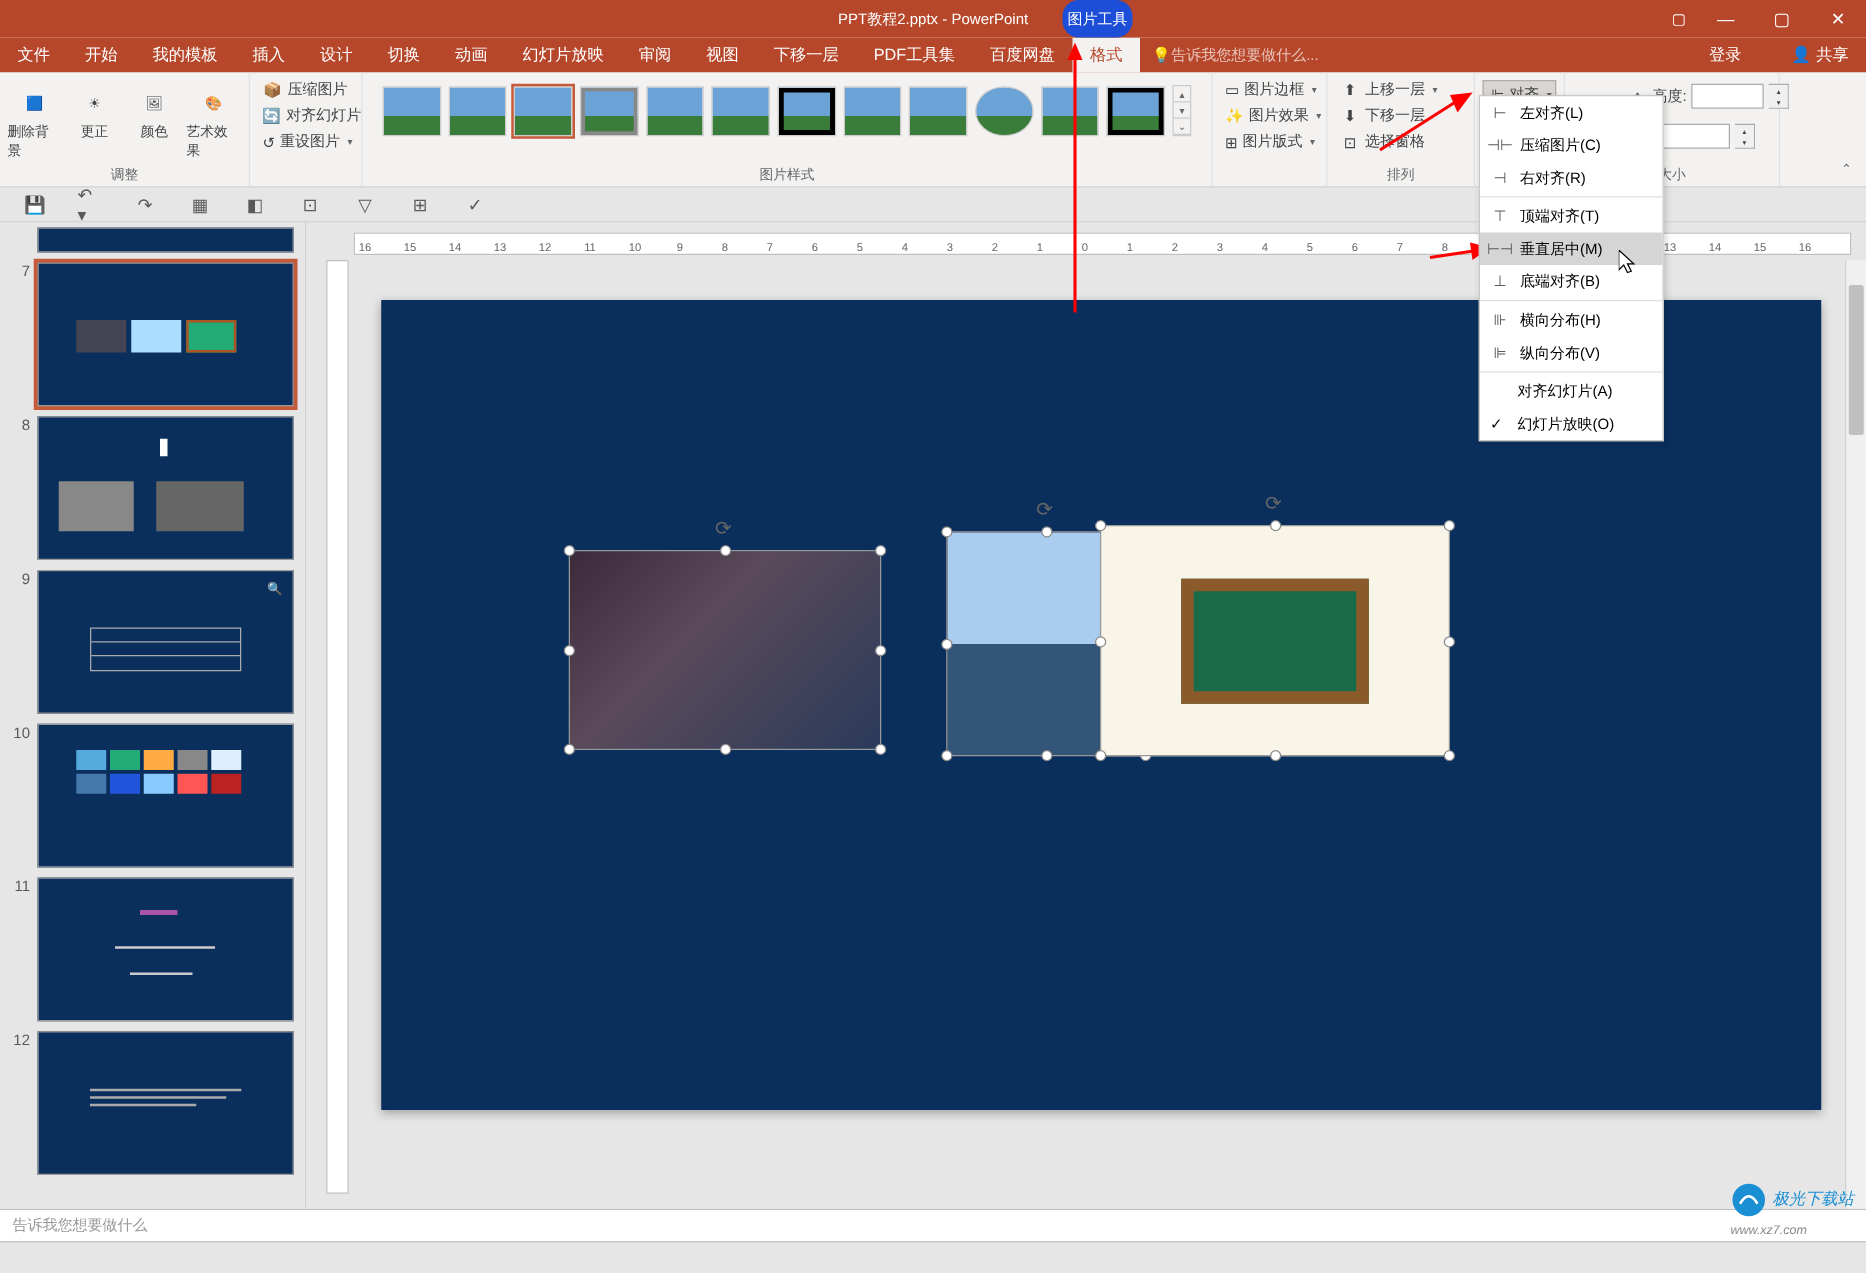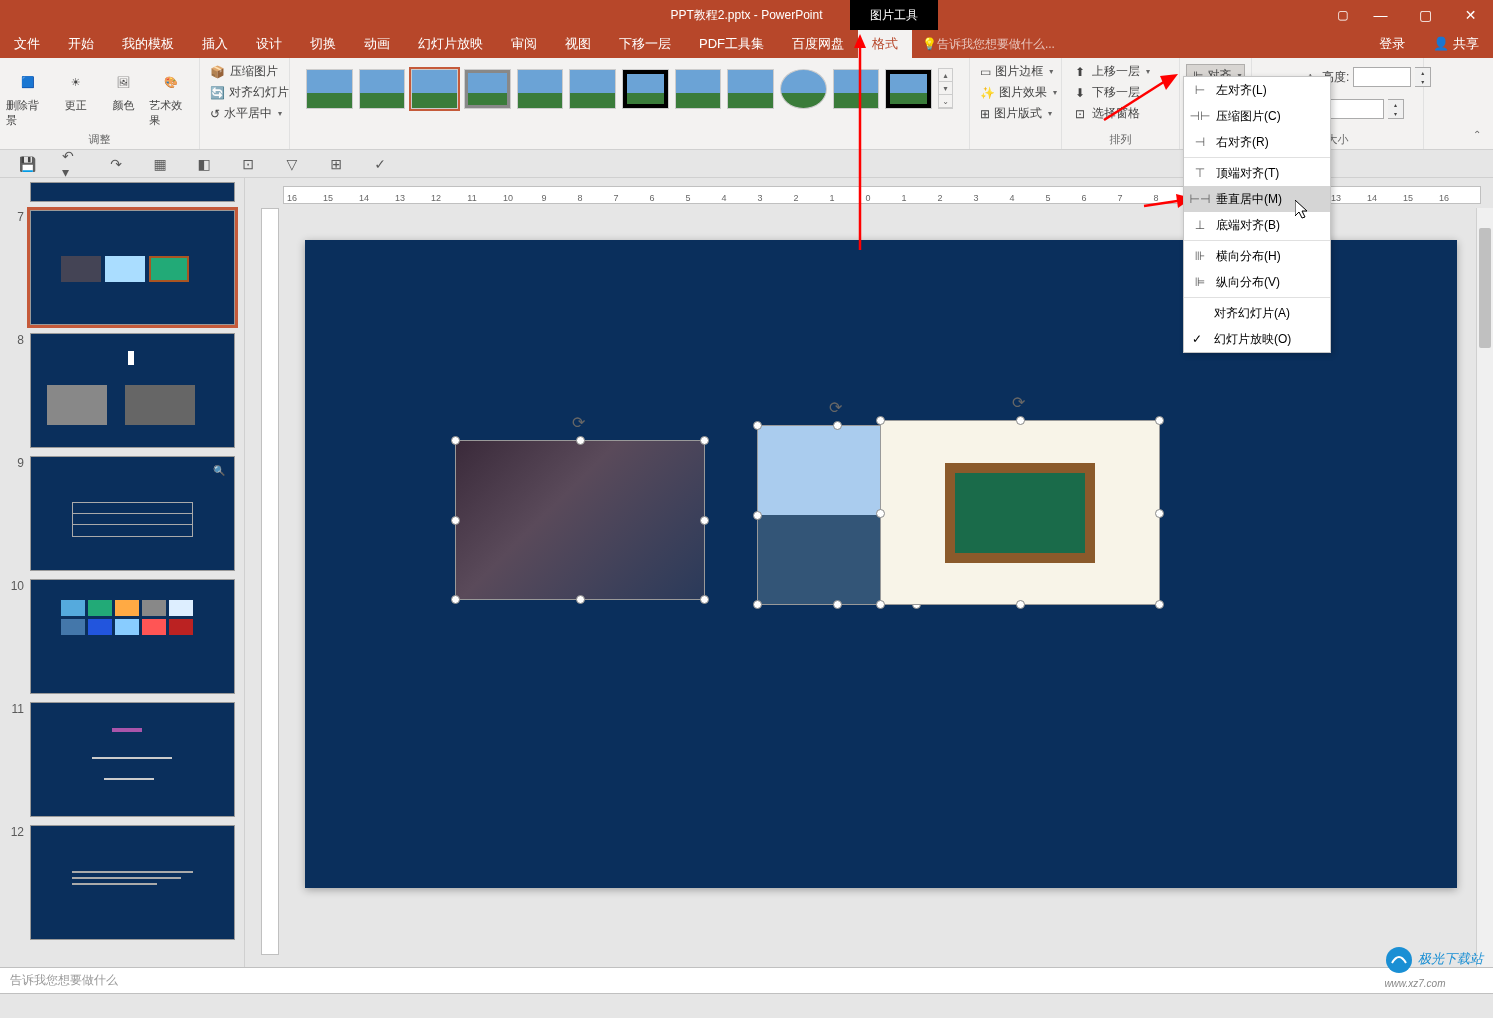--- a/index.html
+++ b/index.html
@@ -1,30 +1,30 @@
 <!DOCTYPE html>
 <html><head>
 <meta charset="utf-8">
 <style>
 * { margin: 0; padding: 0; box-sizing: border-box; font-family: "Microsoft YaHei", sans-serif; }
 body { background: #e6e6e6; width: 1493px; height: 1018px; overflow: hidden; position: relative; }
 
 
 .title-bar { height: 30px; background: #b7472a; display: flex; align-items: center; color: #fff; font-size: 12px; position: relative; }
 .title-text { position: absolute; left: 50%; transform: translateX(-50%); }
-.contextual-tab { position: absolute; left: 850px; top: 0; background: #000000; padding: 0 20px; height: 30px; line-height: 30px; }
+.contextual-tab { position: absolute; left: 850px; top: 0; background: #1d4ed8; padding: 0 4px; height: 30px; line-height: 30px; border-radius: 13px; }
 .window-controls { position: absolute; right: 0; display: flex; }
 .window-controls > div { width: 45px; height: 30px; display: flex; align-items: center; justify-content: center; font-size: 14px; cursor: pointer; }
 .ribbon-display { position: absolute; right: 135px; width: 30px; height: 30px; display: flex; align-items: center; justify-content: center; }
 
 
 .tabs-row { height: 28px; background: #b7472a; display: flex; align-items: center; color: #fff; font-size: 13px; }
 .tab { padding: 0 14px; height: 28px; line-height: 28px; cursor: pointer; text-align: center; }
 .tab.active { background: #f3f2f1; color: #b7472a; }
-.tab-right { margin-left: auto; display: flex; align-items: center; }
+.tab-right { margin-left: auto; display: flex; align-items: center; gap: 12px; }
 .tell-me { display: flex; align-items: center; padding: 0 10px; color: #e8c5bc; font-size: 12px; }
 .account-btn { padding: 0 14px; }
 
 
 .ribbon { height: 92px; background: #f3f2f1; border-bottom: 1px solid #d0d0d0; display: flex; position: relative; }
 .ribbon-group { display: flex; flex-direction: column; border-right: 1px solid #e1e1e1; padding: 4px 6px 2px 6px; position: relative; }
 .ribbon-group-label { text-align: center; font-size: 11px; color: #666; position: absolute; bottom: 2px; left: 0; right: 0; }
 .ribbon-btns-row { display: flex; gap: 4px; }
 .big-btn { width: 44px; display: flex; flex-direction: column; align-items: center; font-size: 11px; color: #444; padding-top: 4px; }
 .big-btn .icon-box { width: 32px; height: 32px; display: flex; align-items: center; justify-content: center; }
@@ -180,21 +180,21 @@
       <div class="small-btn">
           <span class="ico">📦</span>
           <span>压缩图片</span>
         </div>
       <div class="small-btn">
           <span class="ico">🔄</span>
           <span>对齐幻灯片</span>
         </div>
       <div class="small-btn">
           <span class="ico">↺</span>
-          <span>水平居中</span>
+          <span>重设图片</span>
           <span class="dropdown-arrow">▾</span>
         </div>
     </div>
   </div>
 
   <div class="ribbon-group" style="width:680px">
     <div class="style-gallery">
       <div class="style-thumb"></div>
       <div class="style-thumb"></div>
       <div class="style-thumb selected"></div>
@@ -206,20 +206,21 @@
       <div class="style-thumb"></div>
       <div class="style-thumb oval"></div>
       <div class="style-thumb"></div>
       <div class="style-thumb dark-frame"></div>
       <div class="gallery-expand">
           <div>▴</div>
           <div>▾</div>
           <div>⌄</div>
         </div>
     </div>
+    <div class="ribbon-group-label">图片样式</div>
   </div>
 
   <div class="ribbon-group" style="width:92px">
     <div class="small-btn-stack">
       <div class="small-btn">
           <span class="ico">▭</span>
           <span>图片边框</span>
           <span class="dropdown-arrow">▾</span>
         </div>
       <div class="small-btn">

